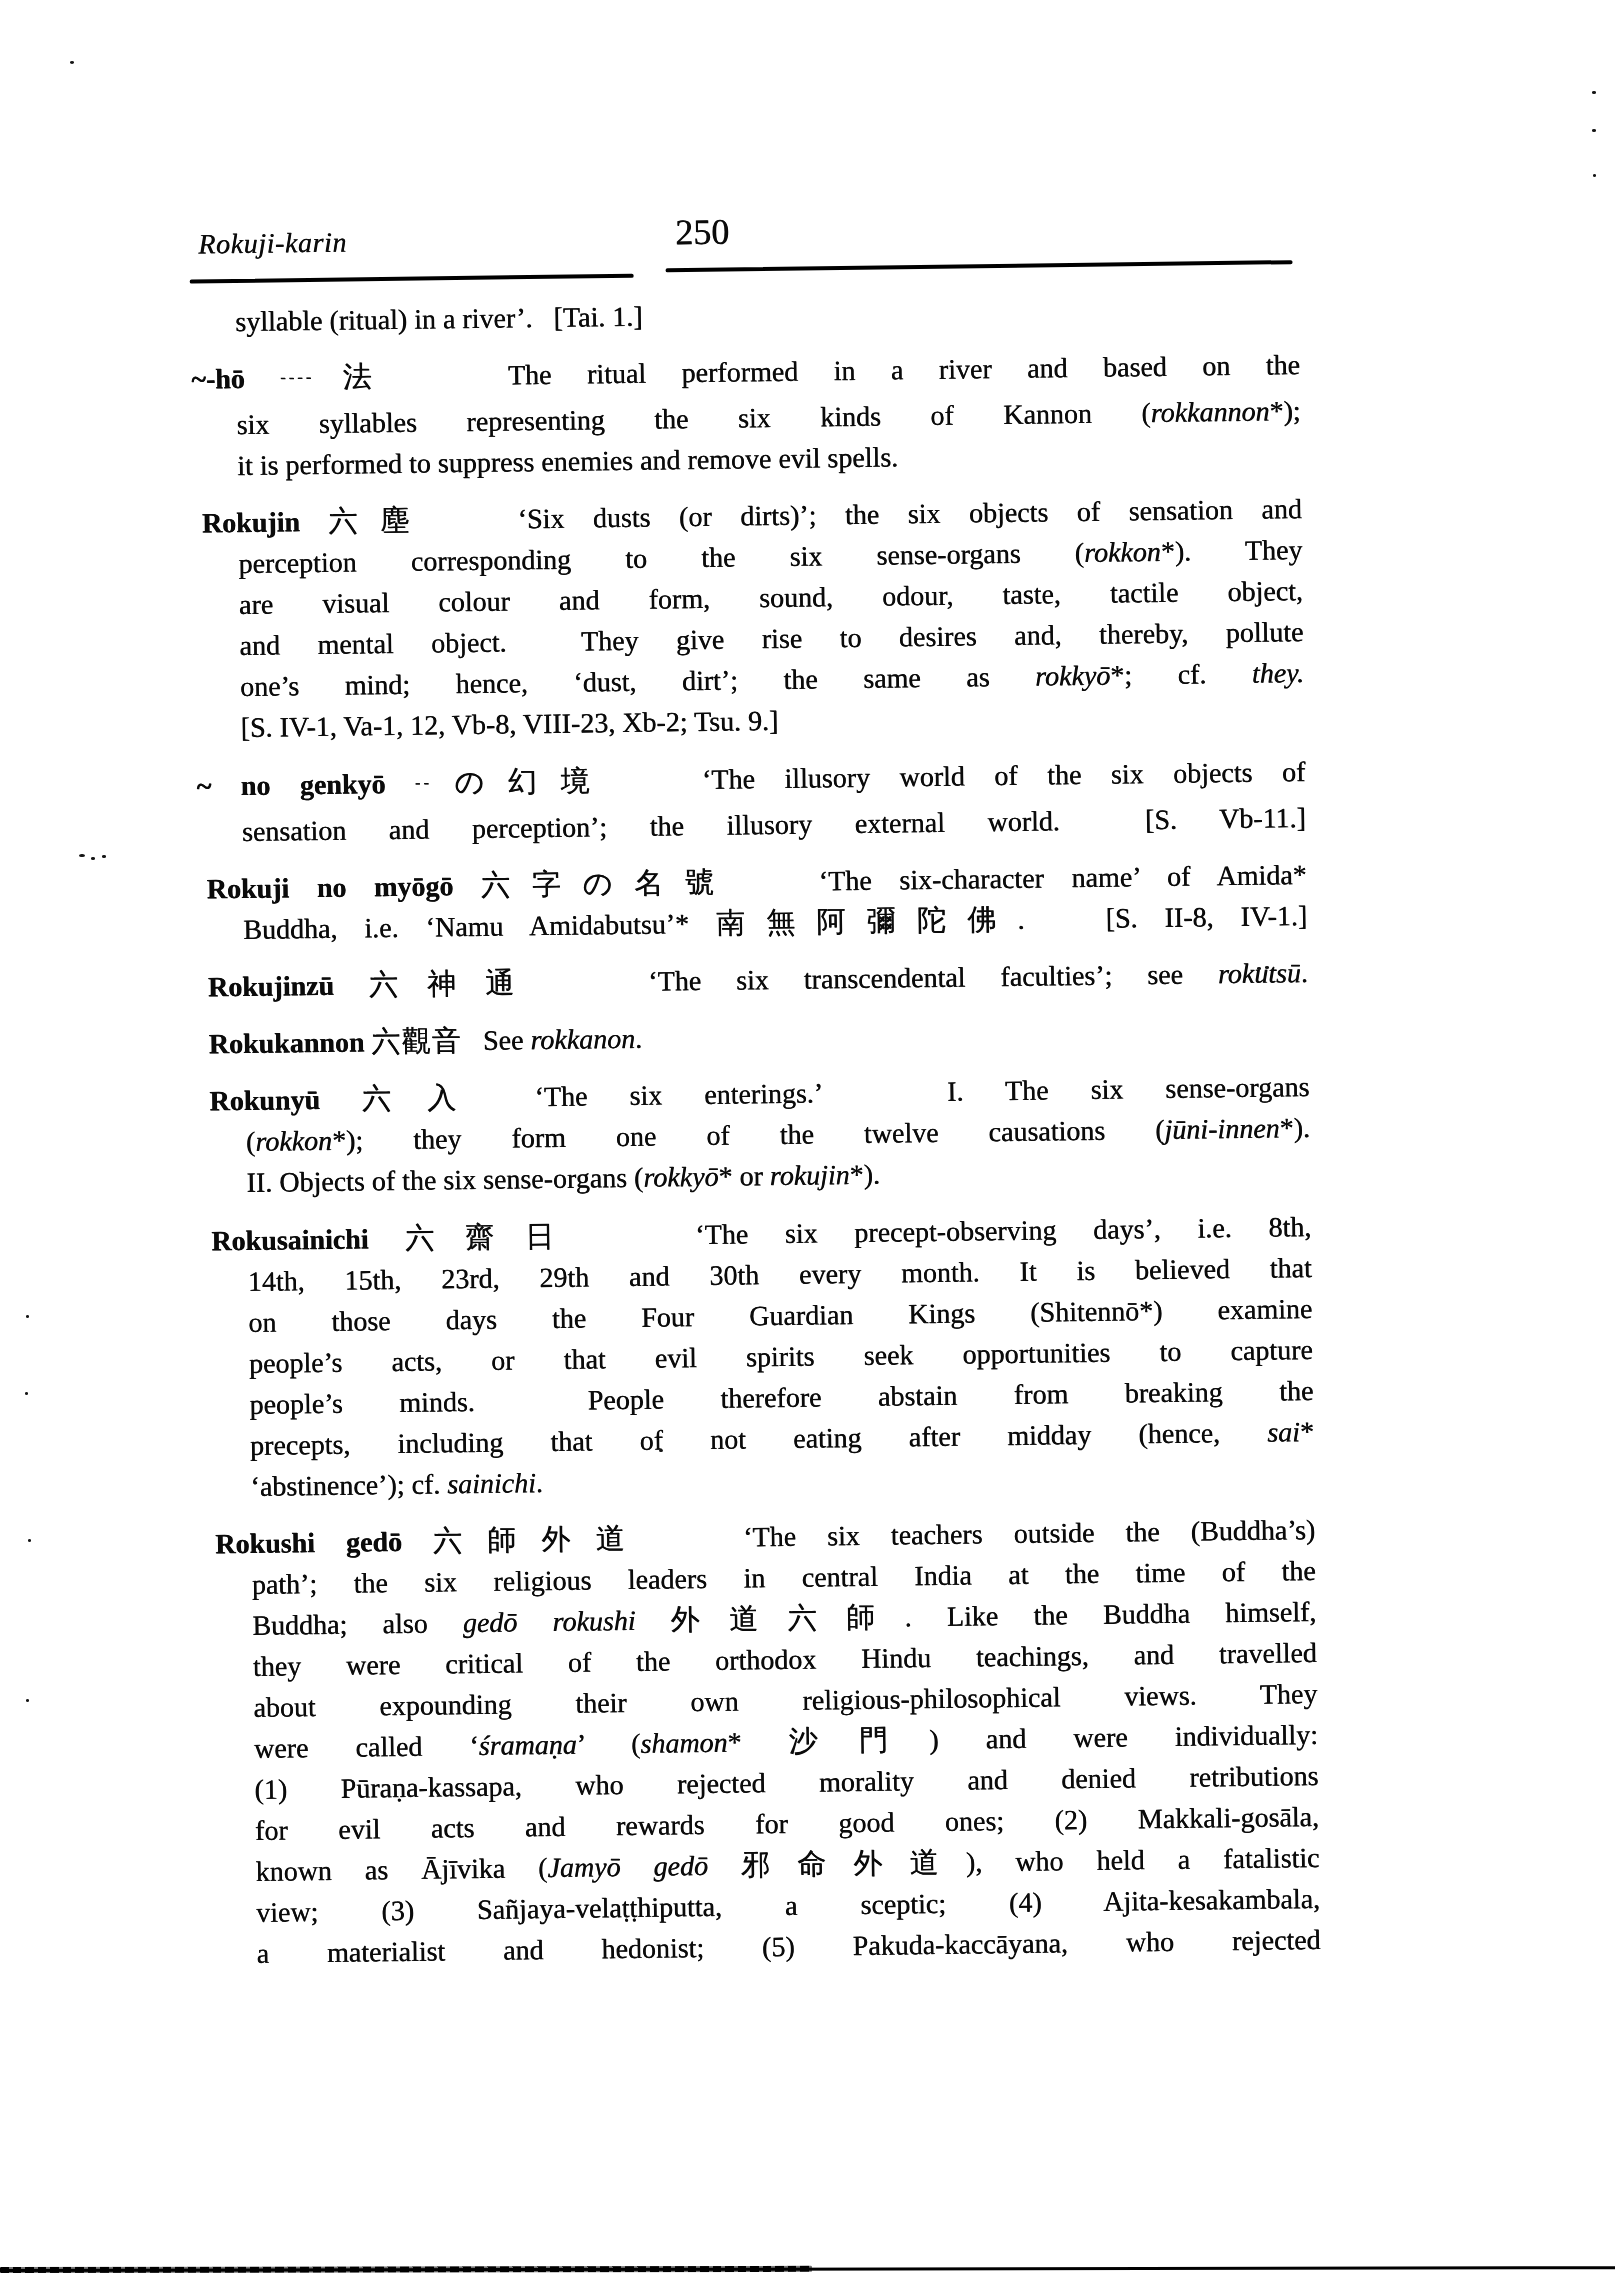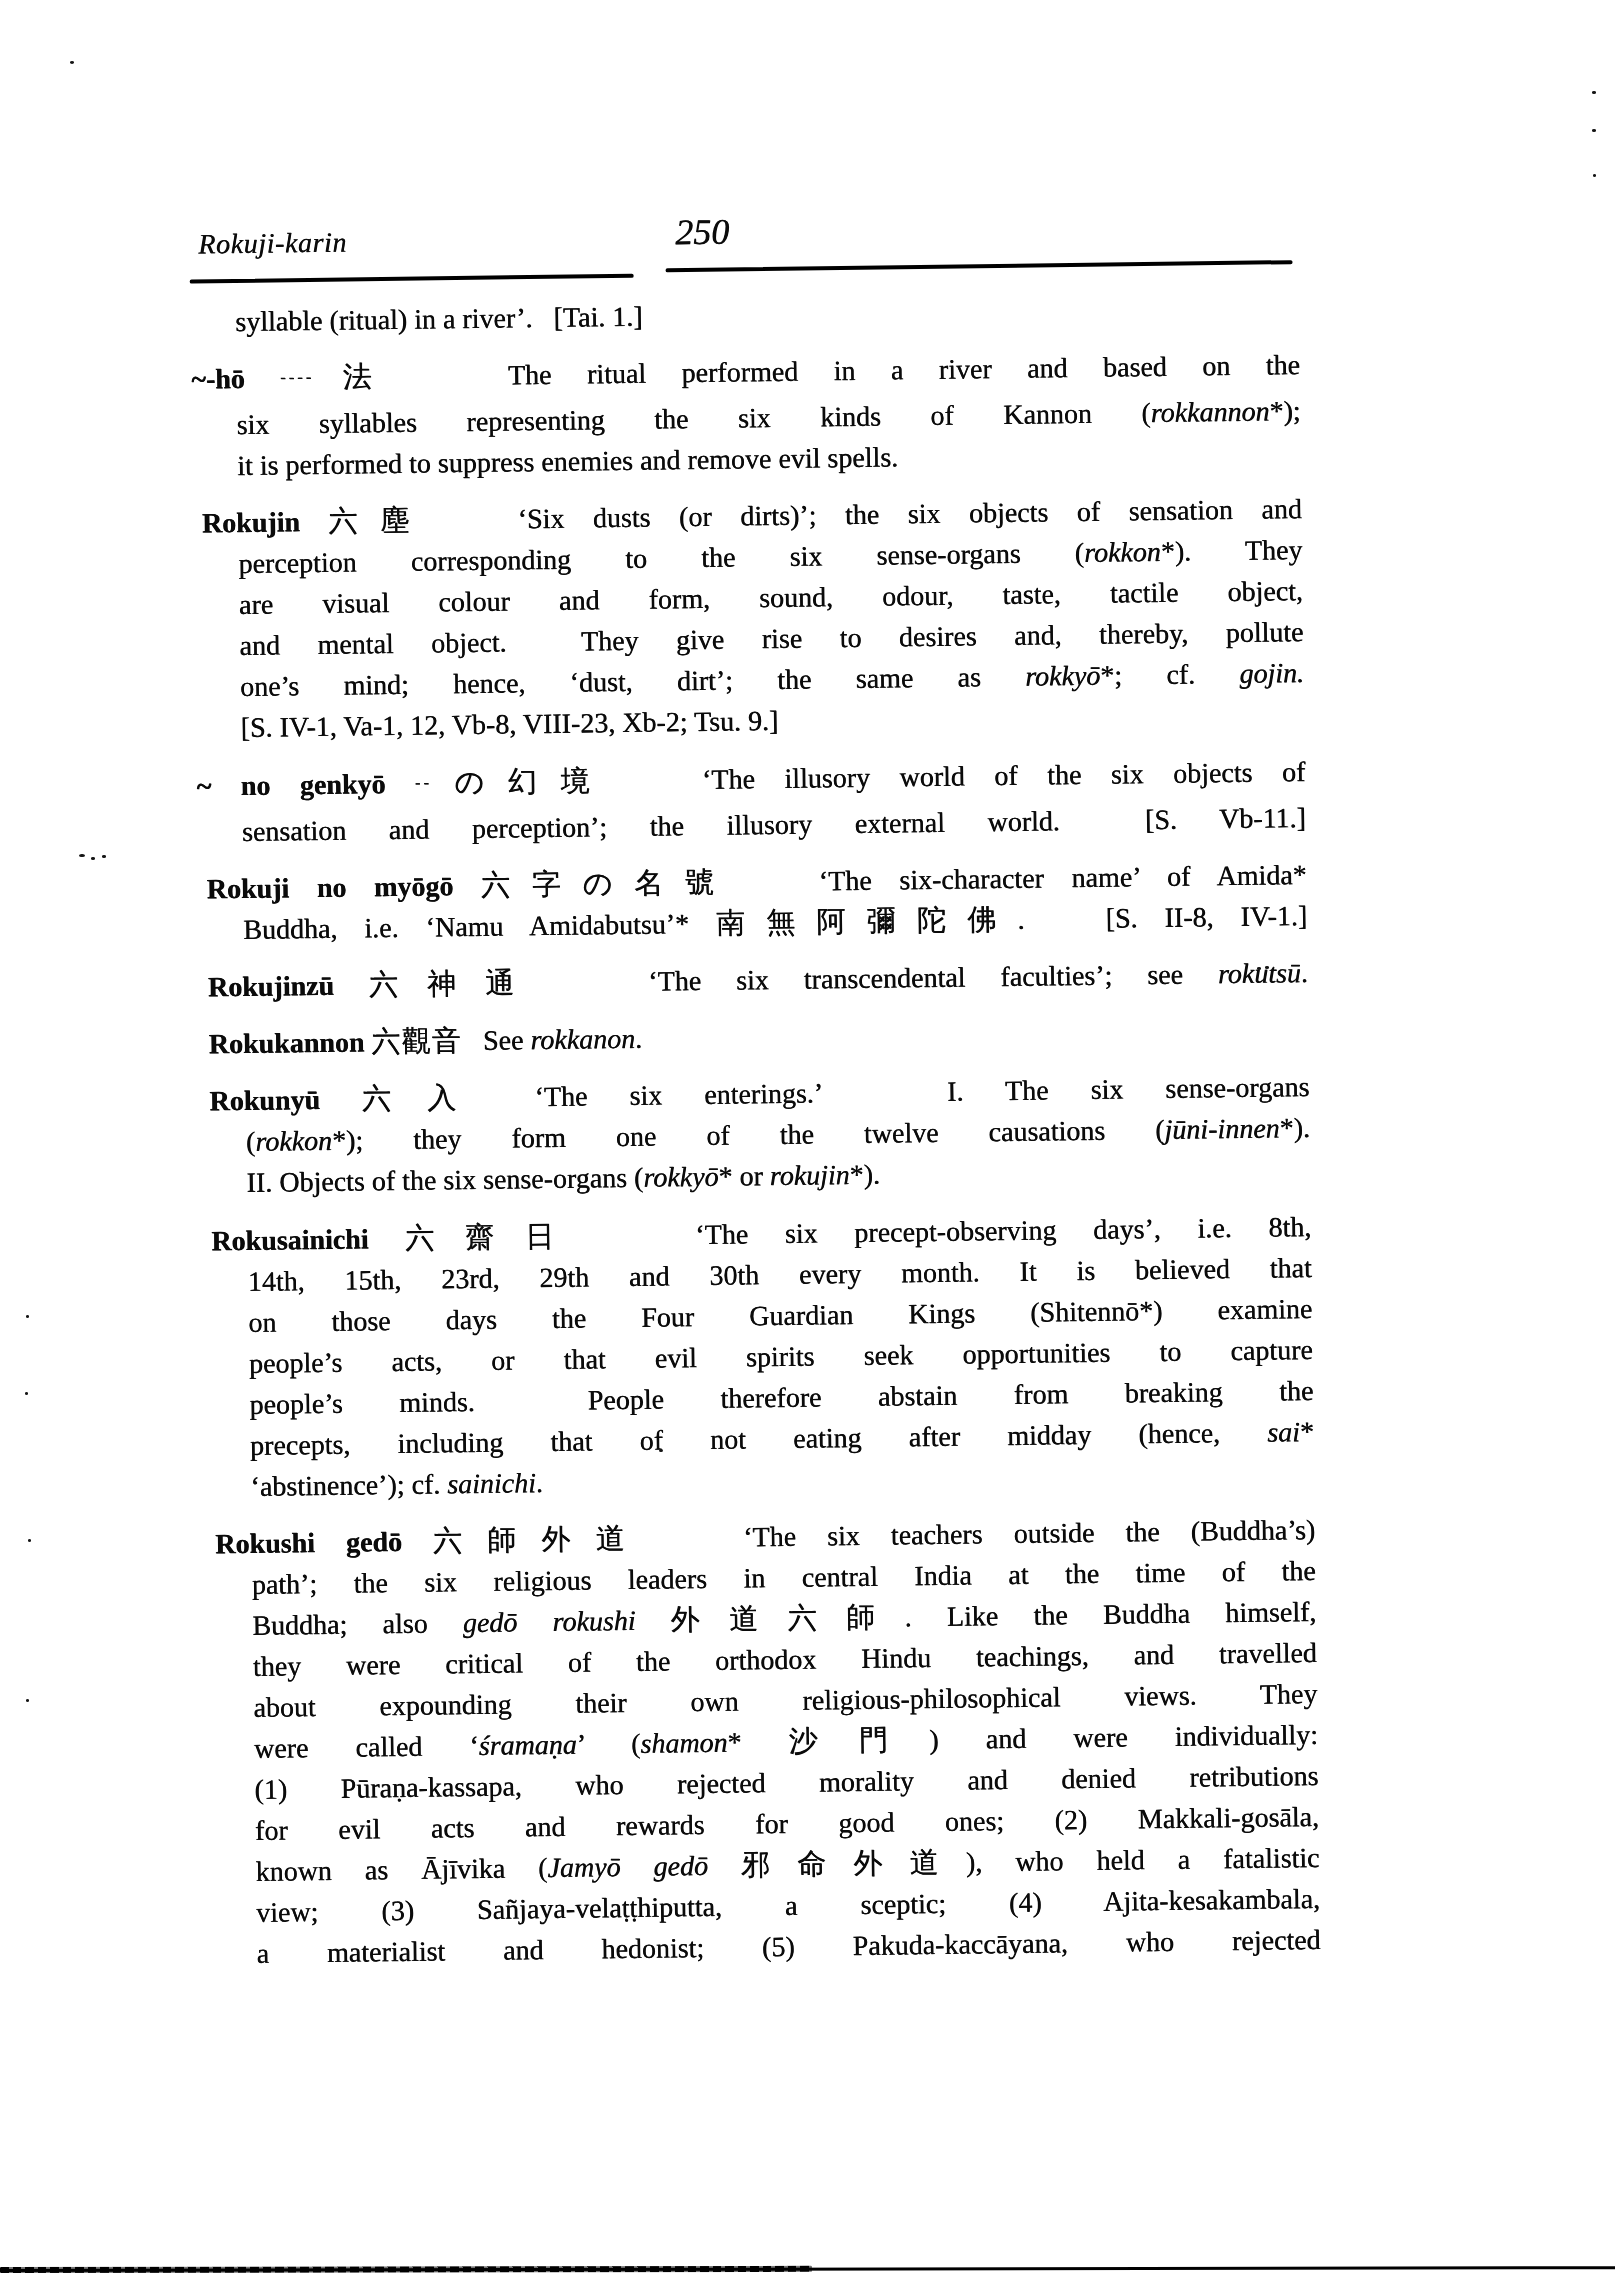--- a/index.html
+++ b/index.html
@@ -16,21 +16,21 @@
     transform:rotate(-0.75deg);
     transform-origin:0 0;
   }
   .running-title{
     position:absolute;left:195px;top:231px;
     font-style:italic;font-size:28px;letter-spacing:0.6px;
     text-shadow:0.4px 0.2px 0 currentColor;
   }
   .page-number{
     position:absolute;left:672px;top:220px;
-    font-style:italic;font-size:36px;
+    font-size:36px;
     text-shadow:0.6px 0.3px 0 currentColor;
   }
   .rule{position:absolute;height:4.4px;background:#000;border-radius:1.9px;}
   .rule-left{left:186px;top:282px;width:444px;}
   .rule-right{left:662px;top:277px;width:627px;}
   .body-text{
     position:absolute;left:195px;top:304px;width:1100px;
     font-size:28px;line-height:41px;
     text-shadow:0.4px 0.2px 0 currentColor;
   }
@@ -75,21 +75,21 @@
       <div class="entry">
         <div class="line just"><span class="r-t">~-hō </span><span class="r-d">----</span><span class="r-k">法</span><span class="r-n">   The ritual performed in a river and based on the</span></div>
         <div class="line cont just"><span class="r-n">six syllables representing the six kinds of Kannon (</span><span class="r-i">rokkannon</span><span class="r-n">*);</span></div>
         <div class="line cont"><span class="r-n">it is performed to suppress enemies and remove evil spells.</span></div>
       </div>
       <div class="entry">
         <div class="line just"><span class="r-b">Rokujin </span><span class="r-k">六塵</span><span class="r-n">   ‘Six dusts (or dirts)’; the six objects of sensation and</span></div>
         <div class="line cont just"><span class="r-n">perception corresponding to the six sense-organs (</span><span class="r-i">rokkon</span><span class="r-n">*). They</span></div>
         <div class="line cont just"><span class="r-n">are visual colour and form, sound, odour, taste, tactile object,</span></div>
         <div class="line cont just"><span class="r-n">and mental object.  They give rise to desires and, thereby, pollute</span></div>
-        <div class="line cont just"><span class="r-n">one’s mind; hence, ‘dust, dirt’; the same as </span><span class="r-i">rokkyō</span><span class="r-n">*; cf. </span><span class="r-i">gojin.</span></div>
+        <div class="line cont just"><span class="r-n">one’s mind; hence, ‘dust, dirt’; the same as </span><span class="r-i">rokkyō</span><span class="r-n">*; cf. </span><span class="r-i">they.</span></div>
         <div class="line cont"><span class="r-n">[S. IV-1, Va-1, 12, Vb-8, VIII-23, Xb-2; Tsu. 9.]</span></div>
       </div>
       <div class="entry">
         <div class="line just"><span class="r-t">~ no genkyō </span><span class="r-d">--</span><span class="r-k">の幻境</span><span class="r-n">   ‘The illusory world of the six objects of</span></div>
         <div class="line cont just"><span class="r-n">sensation and perception’; the illusory external world.  [S. Vb-11.]</span></div>
       </div>
       <div class="entry">
         <div class="line just"><span class="r-b">Rokuji no myōgō </span><span class="r-k">六字の名號</span><span class="r-n">   ‘The six-character name’ of Amida*</span></div>
         <div class="line cont just"><span class="r-n">Buddha, i.e. ‘Namu Amidabutsu’* </span><span class="r-k">南無阿彌陀佛</span><span class="r-n">.   [S. II-8, IV-1.]</span></div>
       </div>

